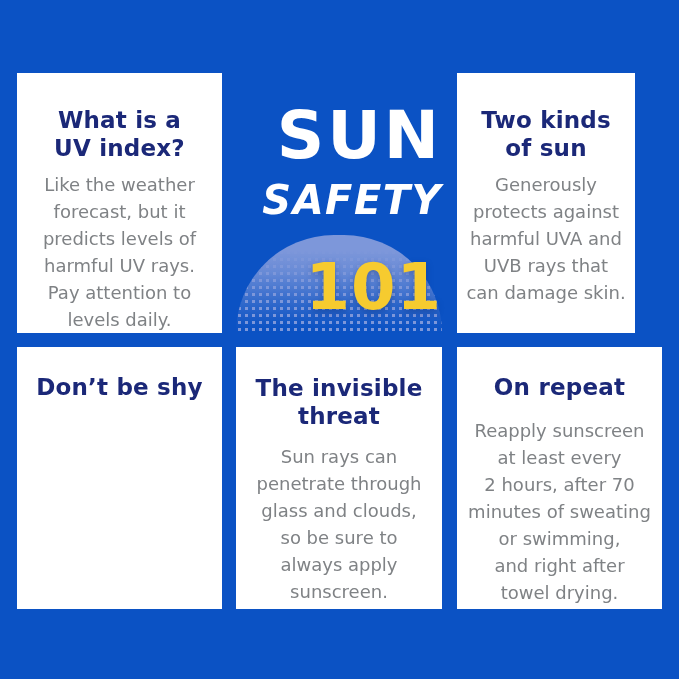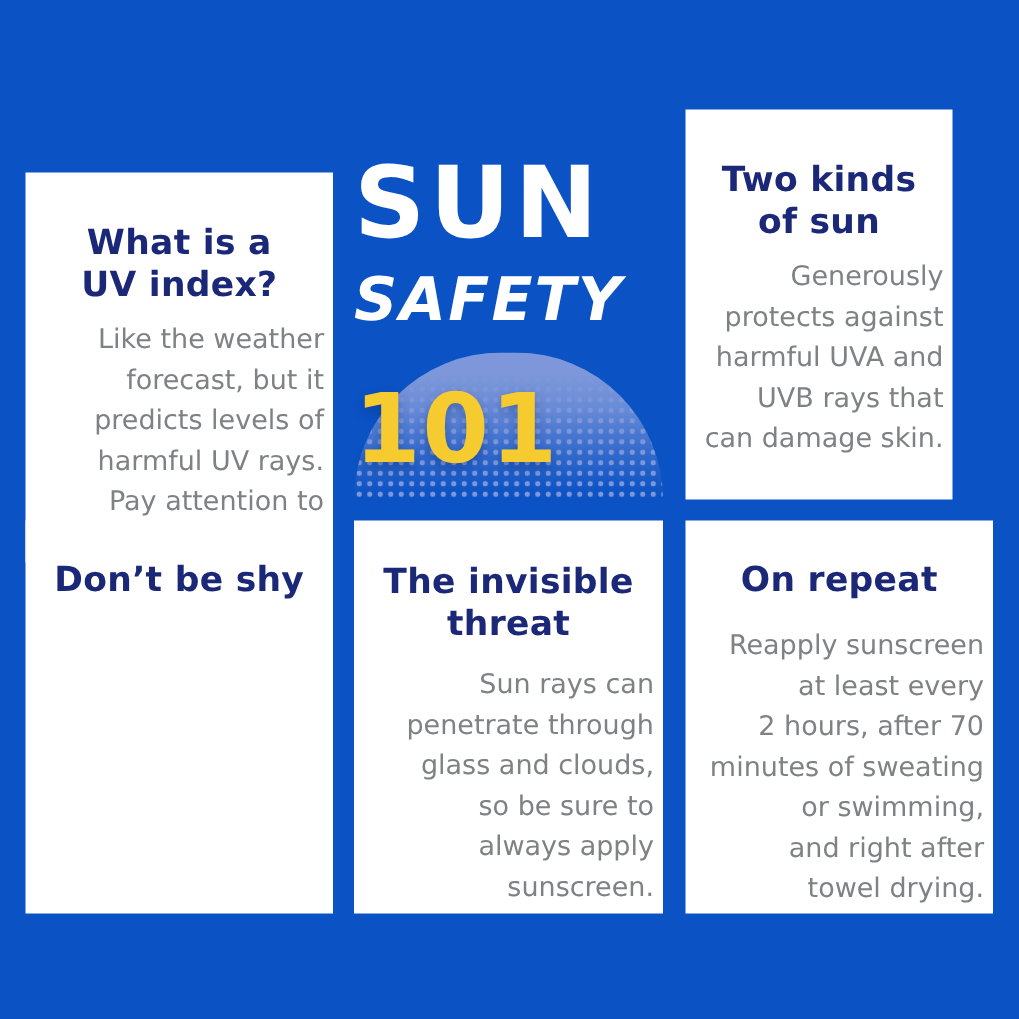--- a/index.html
+++ b/index.html
@@ -20,53 +20,52 @@
     position: relative;
     width: 679px; height: 679px;
     background: var(--bg);
   }
   .card {
     position: absolute;
     background: var(--card);
     text-align: center;
     padding: 0 6px;
   }
-  .pos-tl { left: 17px;  top: 73px;  width: 205px; height: 260px; margin-top: 42px; }
+  .pos-tl { left: 17px;  top: 73px;  width: 205px; height: 260px; }
   .pos-tr { left: 457px; top: 73px;  width: 178px; height: 260px; }
   .pos-bl { left: 17px;  top: 347px; width: 205px; height: 262px; }
   .pos-bc { left: 236px; top: 347px; width: 206px; height: 262px; }
   .pos-br { left: 457px; top: 347px; width: 205px; height: 262px; }
 
   .card h2 {
     color: var(--heading);
     font-size: 23px;
     line-height: 28px;
     font-weight: bold;
     letter-spacing: 0.2px;
     white-space: pre-line;
   }
   .card p {
     color: var(--body);
     font-size: 18px;
     line-height: 27px;
     white-space: pre-line;
-    text-align: right;
   }
   .pos-tl h2, .pos-tr h2 { margin-top: 33px; }
   .pos-bl h2, .pos-br h2 { margin-top: 26px; }
   .pos-bc h2 { margin-top: 27px; }
   .pos-tl p, .pos-tr p { margin-top: 9px; }
   .pos-bl p, .pos-br p { margin-top: 16px; }
   .pos-bc p { margin-top: 13px; }
 
   .center-header {
     position: absolute;
     left: 236px; top: 73px;
     width: 206px; height: 260px;
-    text-align: left;
+    text-align: right;
     color: #ffffff;
   }
   .word-sun {
     position: absolute;
     left: 0; right: 0; top: 30px;
     font-size: 66px;
     line-height: 66px;
     font-weight: bold;
     letter-spacing: 3px;
   }

